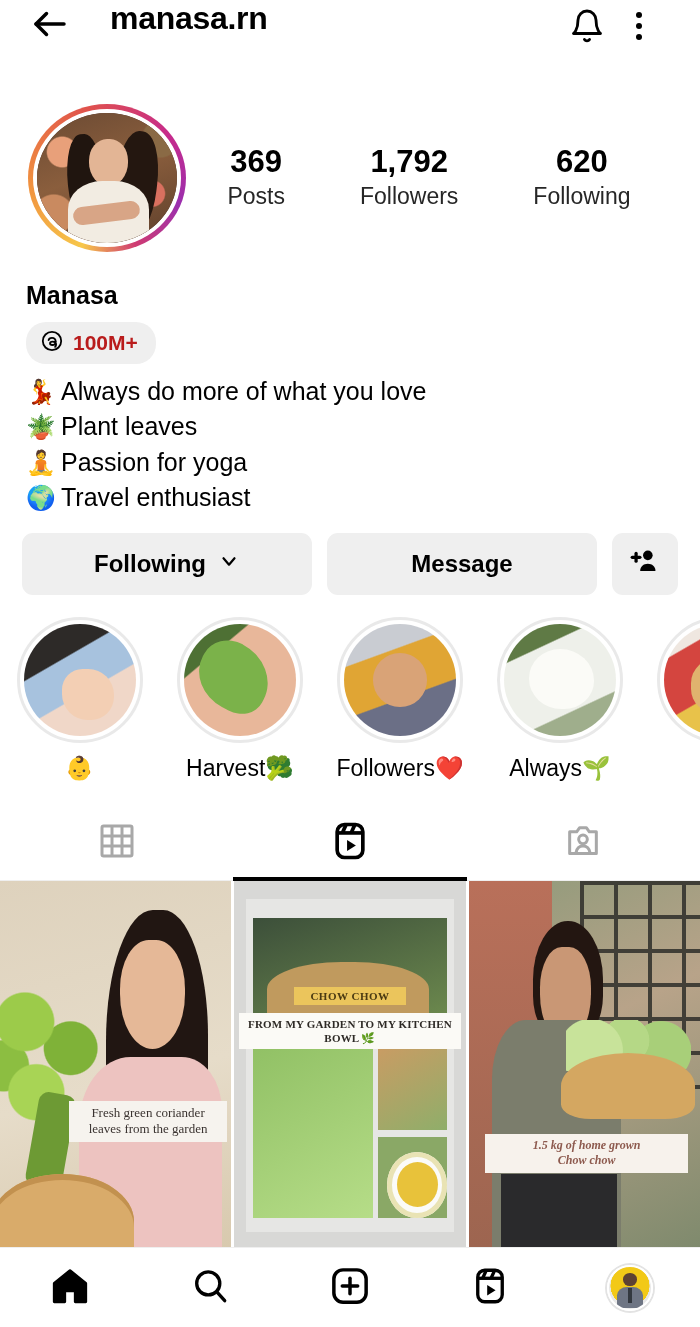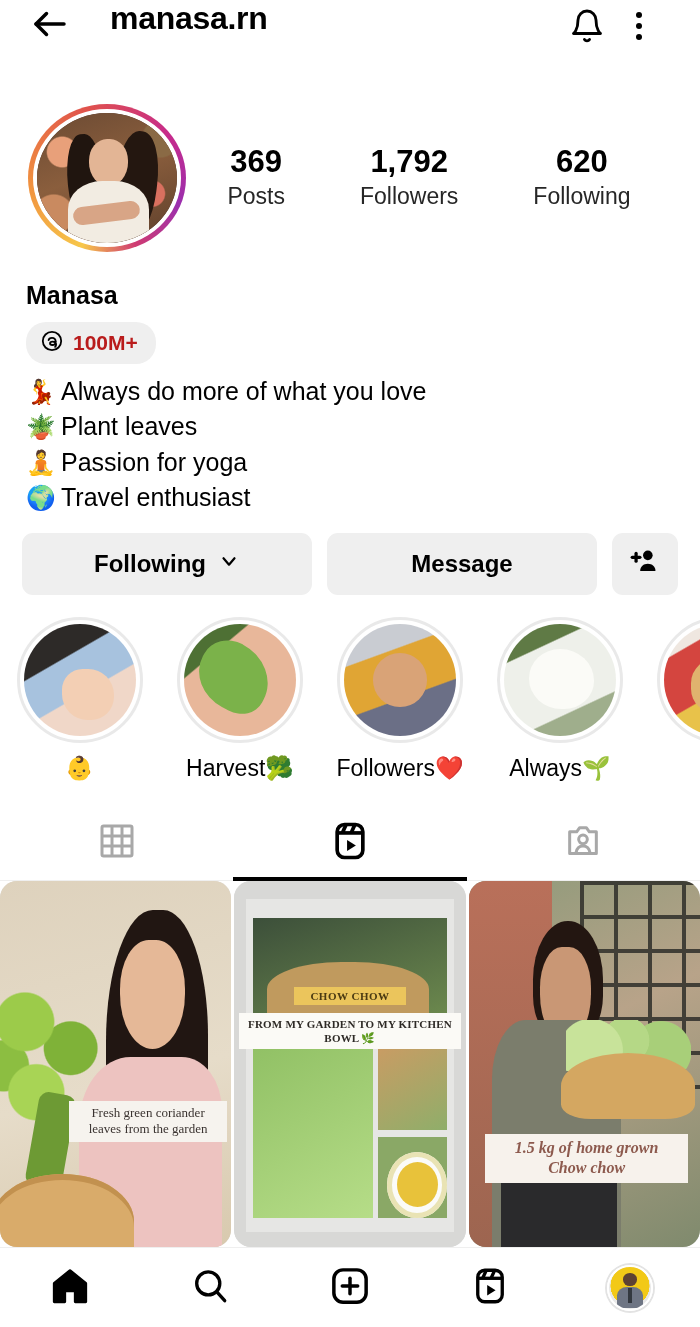--- a/index.html
+++ b/index.html
@@ -115,21 +115,21 @@
 
   
   .tabs { display:flex; margin-top:24px; border-bottom:1px solid #efefef; }
   .tab { flex:1; height:74px; display:flex; align-items:center; justify-content:center; cursor:pointer; position:relative; }
   .tab.active::after {
     content:""; position:absolute; left:0; right:0; bottom:-1px; height:4px; background:#000;
   }
 
   
   .grid { display:flex; gap:3px; flex: 1 1 auto; overflow:hidden; }
-  .cell { flex:1; position:relative; overflow:hidden; background:#ddd;border-radius:17px; }
+  .cell { flex:1; position:relative; overflow:hidden; background:#ddd; }
   .cell-cap {
     position:absolute; background:#f6f3ee;
     font-family:"Liberation Serif", serif; color:#3a3330;
     line-height:1.3; text-align:center; padding:4px 0;
   }
 
   
   .c1bg { position:absolute; inset:0; background:linear-gradient(165deg,#ded2bd 0%, #e6dcc9 55%, #d8c9ae 100%); }
   .c1hair { position:absolute; left:46%; top:8%; width:44%; height:78%; background:#211612; border-radius:46% 44% 30% 38%; }
   .c1face { position:absolute; left:52%; top:16%; width:28%; height:30%; background:#e5b897; border-radius:46% 46% 52% 52%; }
@@ -176,21 +176,21 @@
   .c3face { position:absolute; left:31%; top:18%; width:22%; height:26%; background:#c99775; border-radius:46% 46% 54% 54%; }
   .c3shirt { position:absolute; left:10%; top:38%; width:56%; height:62%; background:#7b7d6c; border-radius:26% 18% 0 0; }
   .c3pants { position:absolute; left:14%; bottom:0; width:50%; height:20%; background:#2a2a2c; }
   .c3basket { position:absolute; left:40%; top:47%; width:58%; height:18%; background:#d4a761; border-radius:50% 50% 22% 22%; }
   .c3pile { position:absolute; left:42%; top:38%; width:54%; height:14%;
     background: radial-gradient(circle at 20% 60%, #c8e39a 0 30%, transparent 31%),
                 radial-gradient(circle at 48% 40%, #b5d886 0 32%, transparent 33%),
                 radial-gradient(circle at 76% 62%, #a8cf79 0 30%, transparent 31%); }
   .c3cap {
     left:7%; right:5%; top:69%;
-    font-size:16px; font-style:italic; font-weight:700; color:#8d5a4e; background:#f7f2ec;
+    font-size:12px; font-style:italic; font-weight:700; color:#8d5a4e; background:#f7f2ec;
   }
 
   
   .bottom-nav {
     height:80px; flex:0 0 80px; border-top:1px solid #efefef;
     display:flex; align-items:center; justify-content:space-around;
     background:#fff;
   }
   .nav-item { width:92px; height:62px; display:flex; align-items:center; justify-content:center; cursor:pointer; }
   .nav-avatar {

